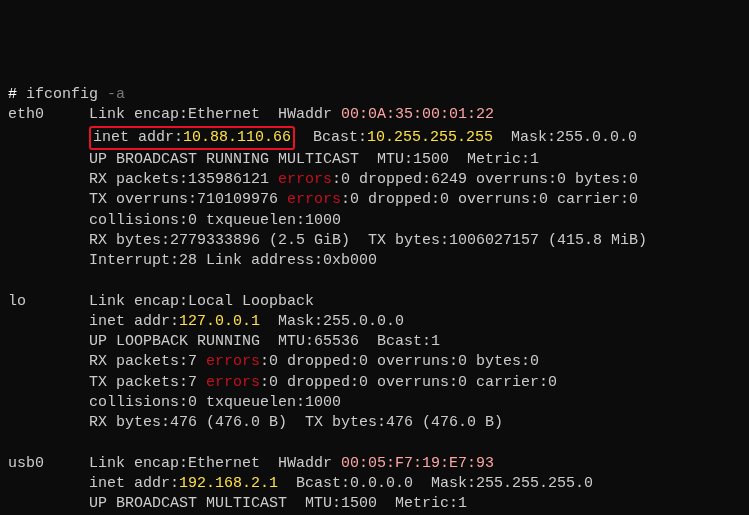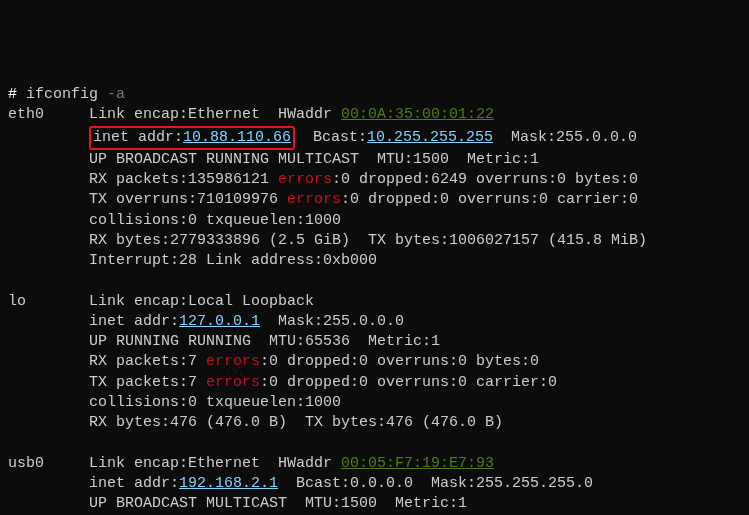--- a/index.html
+++ b/index.html
@@ -19,26 +19,24 @@
       height: 515px;
       overflow: hidden;
     }
     .prompt {
       color: #ffffff;
     }
     .cmd-arg {
       color: #777777;
     }
     .mac {
-      color: #4d7c0f;
-      text-decoration: underline;
+      color: #fca5a5;
     }
     .ip {
-      color: #7dd3fc;
-      text-decoration: underline;
+      color: #fde047;
     }
     .err {
       color: #c50f1f;
       text-align: center;
     }
     .highlight-box {
       border: 2px solid #e81224;
       border-radius: 3px;
       padding: 0px 2px;
       display: inline-block;
@@ -63,21 +61,21 @@
 <span class="indent"> </span><span class="highlight-box"><span>inet addr:</span><span class="ip">10.88.110.66</span></span><span>  Bcast:</span><span class="ip">10.255.255.255</span><span>  Mask:255.0.0.0</span>
 <span class="indent"> </span><span>UP BROADCAST RUNNING MULTICAST  MTU:1500  Metric:1</span>
 <span class="indent"> </span><span>RX packets:135986121 </span><span class="err">errors</span><span>:0 dropped:6249 overruns:0 bytes:0</span>
 <span class="indent"> </span><span>TX overruns:710109976 </span><span class="err">errors</span><span>:0 dropped:0 overruns:0 carrier:0</span>
 <span class="indent"> </span><span>collisions:0 txqueuelen:1000</span>
 <span class="indent"> </span><span>RX bytes:2779333896 (2.5 GiB)  TX bytes:1006027157 (415.8 MiB)</span>
 <span class="indent"> </span><span>Interrupt:28 Link address:0xb000</span>
 
 <span class="iface-col">lo</span><span>Link encap:Local Loopback</span>
 <span class="indent"> </span><span>inet addr:</span><span class="ip">127.0.0.1</span><span>  Mask:255.0.0.0</span>
-<span class="indent"> </span><span>UP RUNNING RUNNING  MTU:65536  Metric:1</span>
+<span class="indent"> </span><span>UP LOOPBACK RUNNING  MTU:65536  Bcast:1</span>
 <span class="indent"> </span><span>RX packets:7 </span><span class="err">errors</span><span>:0 dropped:0 overruns:0 bytes:0</span>
 <span class="indent"> </span><span>TX packets:7 </span><span class="err">errors</span><span>:0 dropped:0 overruns:0 carrier:0</span>
 <span class="indent"> </span><span>collisions:0 txqueuelen:1000</span>
 <span class="indent"> </span><span>RX bytes:476 (476.0 B)  TX bytes:476 (476.0 B)</span>
 
 <span class="iface-col">usb0</span><span>Link encap:Ethernet  HWaddr </span><span class="mac">00:05:F7:19:E7:93</span>
 <span class="indent"> </span><span>inet addr:</span><span class="ip">192.168.2.1</span><span>  Bcast:0.0.0.0  Mask:255.255.255.0</span>
 <span class="indent"> </span><span>UP BROADCAST MULTICAST  MTU:1500  Metric:1</span>
 <span class="indent"> </span>
 

